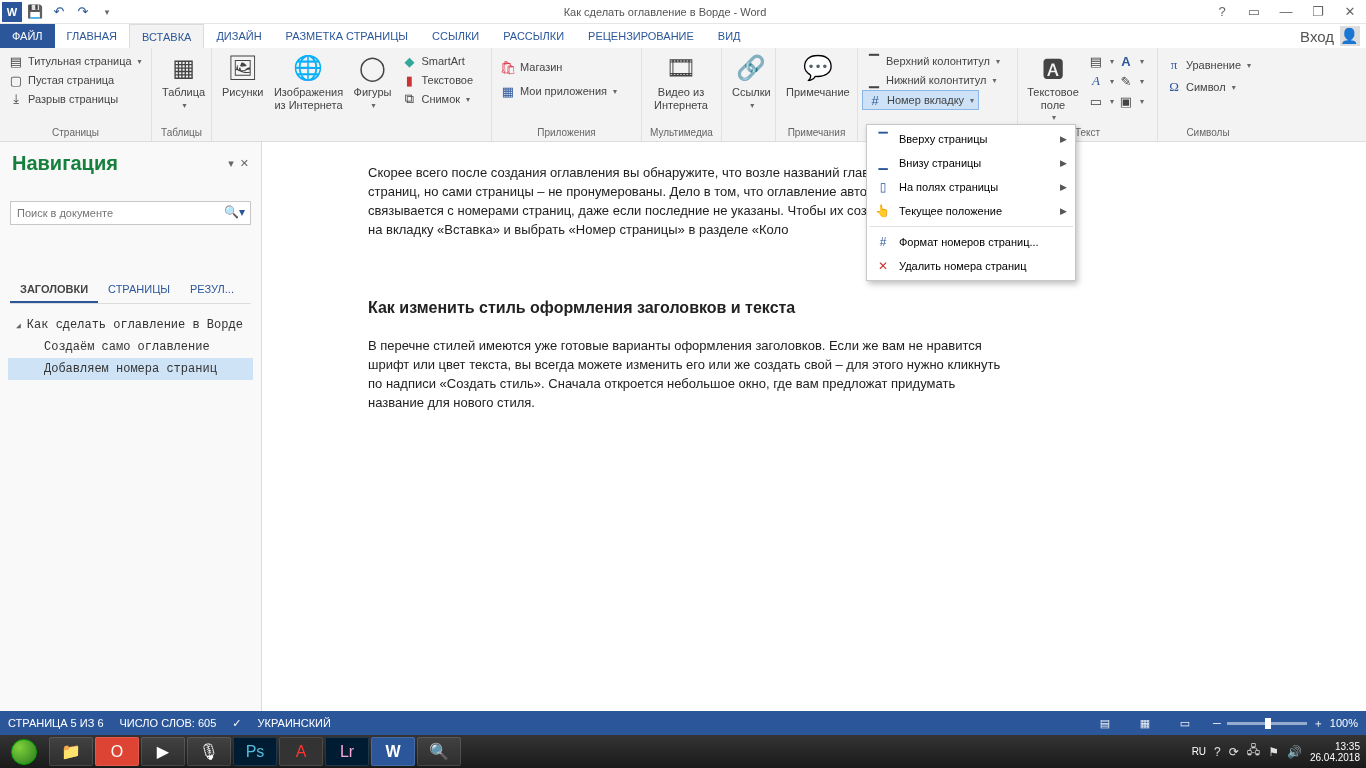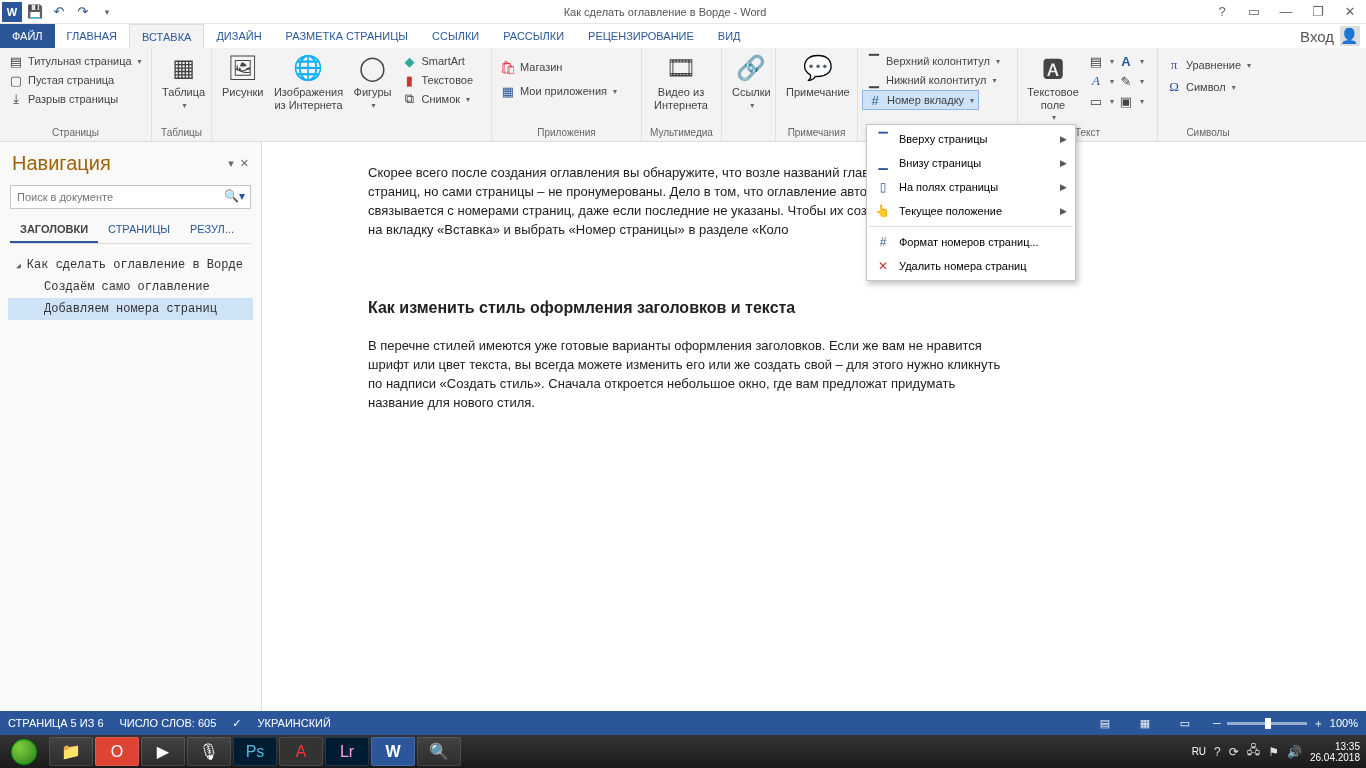--- a/index.html
+++ b/index.html
@@ -25,27 +25,27 @@
 .group .label { text-align: center; font-size: 10px; color: #666; padding: 2px 0 3px 0; }
 .vbtn { display: flex; flex-direction: column; align-items: center; justify-content: flex-start; padding: 2px 6px; text-align: center; line-height: 1.15; gap: 2px; cursor: pointer; }
 .vbtn .ic32 { width: 32px; height: 32px; display: flex; align-items: center; justify-content: center; font-size: 24px; }
 .smallrow { display: flex; align-items: center; gap: 4px; padding: 1px 4px; cursor: pointer; white-space: nowrap; }
 .smallrow .ic16 { width: 16px; height: 16px; display: flex; align-items: center; justify-content: center; font-size: 13px; }
 .dd { font-size: 8px; color: #666; margin-left: 2px; }
 
 .workspace { position: absolute; top: 142px; left: 0; right: 0; bottom: 57px; display: flex; background: #fff; }
 .navpane { width: 262px; border-right: 1px solid #dcdcdc; display: flex; flex-direction: column; background: #f9f9f9; }
 .navpane .hdr { display: flex; align-items: center; justify-content: space-between; padding: 10px 12px 6px 12px; }
-.navpane .hdr h2 { font-size: 20px; font-weight: normal; color: #a16207; }
+.navpane .hdr h2 { font-size: 20px; font-weight: bold; color: #15803d; }
 .navpane .hdr .ctrl { color: #666; font-size: 11px; display: flex; gap: 6px; }
-.navpane .search { margin: 4px 10px 8px 10px; position: relative; }
+.navpane .search { margin: 20px 10px 8px 10px; position: relative; }
 .navpane .search input { width: 100%; height: 24px; border: 1px solid #c7c7c7; padding: 0 28px 0 6px; font-size: 11px; }
 .navpane .search .sic { position: absolute; right: 6px; top: 4px; color: #2b579a; font-size: 12px; }
 .navpane .navtabs { display: flex; border-bottom: 1px solid #dcdcdc; margin: 0 10px; font-size: 11px; }
-.navpane .navtabs .nt { padding: 6px 10px; color: #2b579a; cursor: pointer; }
+.navpane .navtabs .nt { padding: 6px 10px; color: #2b579a; cursor: pointer; margin-top: 44px; }
 .navpane .navtabs .nt.active { color: #444; border-bottom: 2px solid #2b579a; font-weight: bold; }
 .navpane .tree { padding: 10px 8px; font-size: 12px; color: #333; }
 .navpane .tree .node { padding: 4px 6px 4px 20px; cursor: pointer; white-space: nowrap; overflow: hidden; text-overflow: ellipsis; font-family: Liberation Mono, monospace; }
 .navpane .tree .node.root { padding-left: 8px; }
 .navpane .tree .node.root::before { content: "◢"; font-size: 8px; color: #666; margin-right: 6px; }
 .navpane .tree .node.child { padding-left: 36px; }
 .navpane .tree .node.sel { background: #cfe3f7; }
 
 .docarea { flex: 1; background: #fff; position: relative; overflow: hidden; }
 .doccontent { position: absolute; left: 106px; top: 22px; width: 640px; font-family: Cambria, Georgia, serif; color: #222; }

